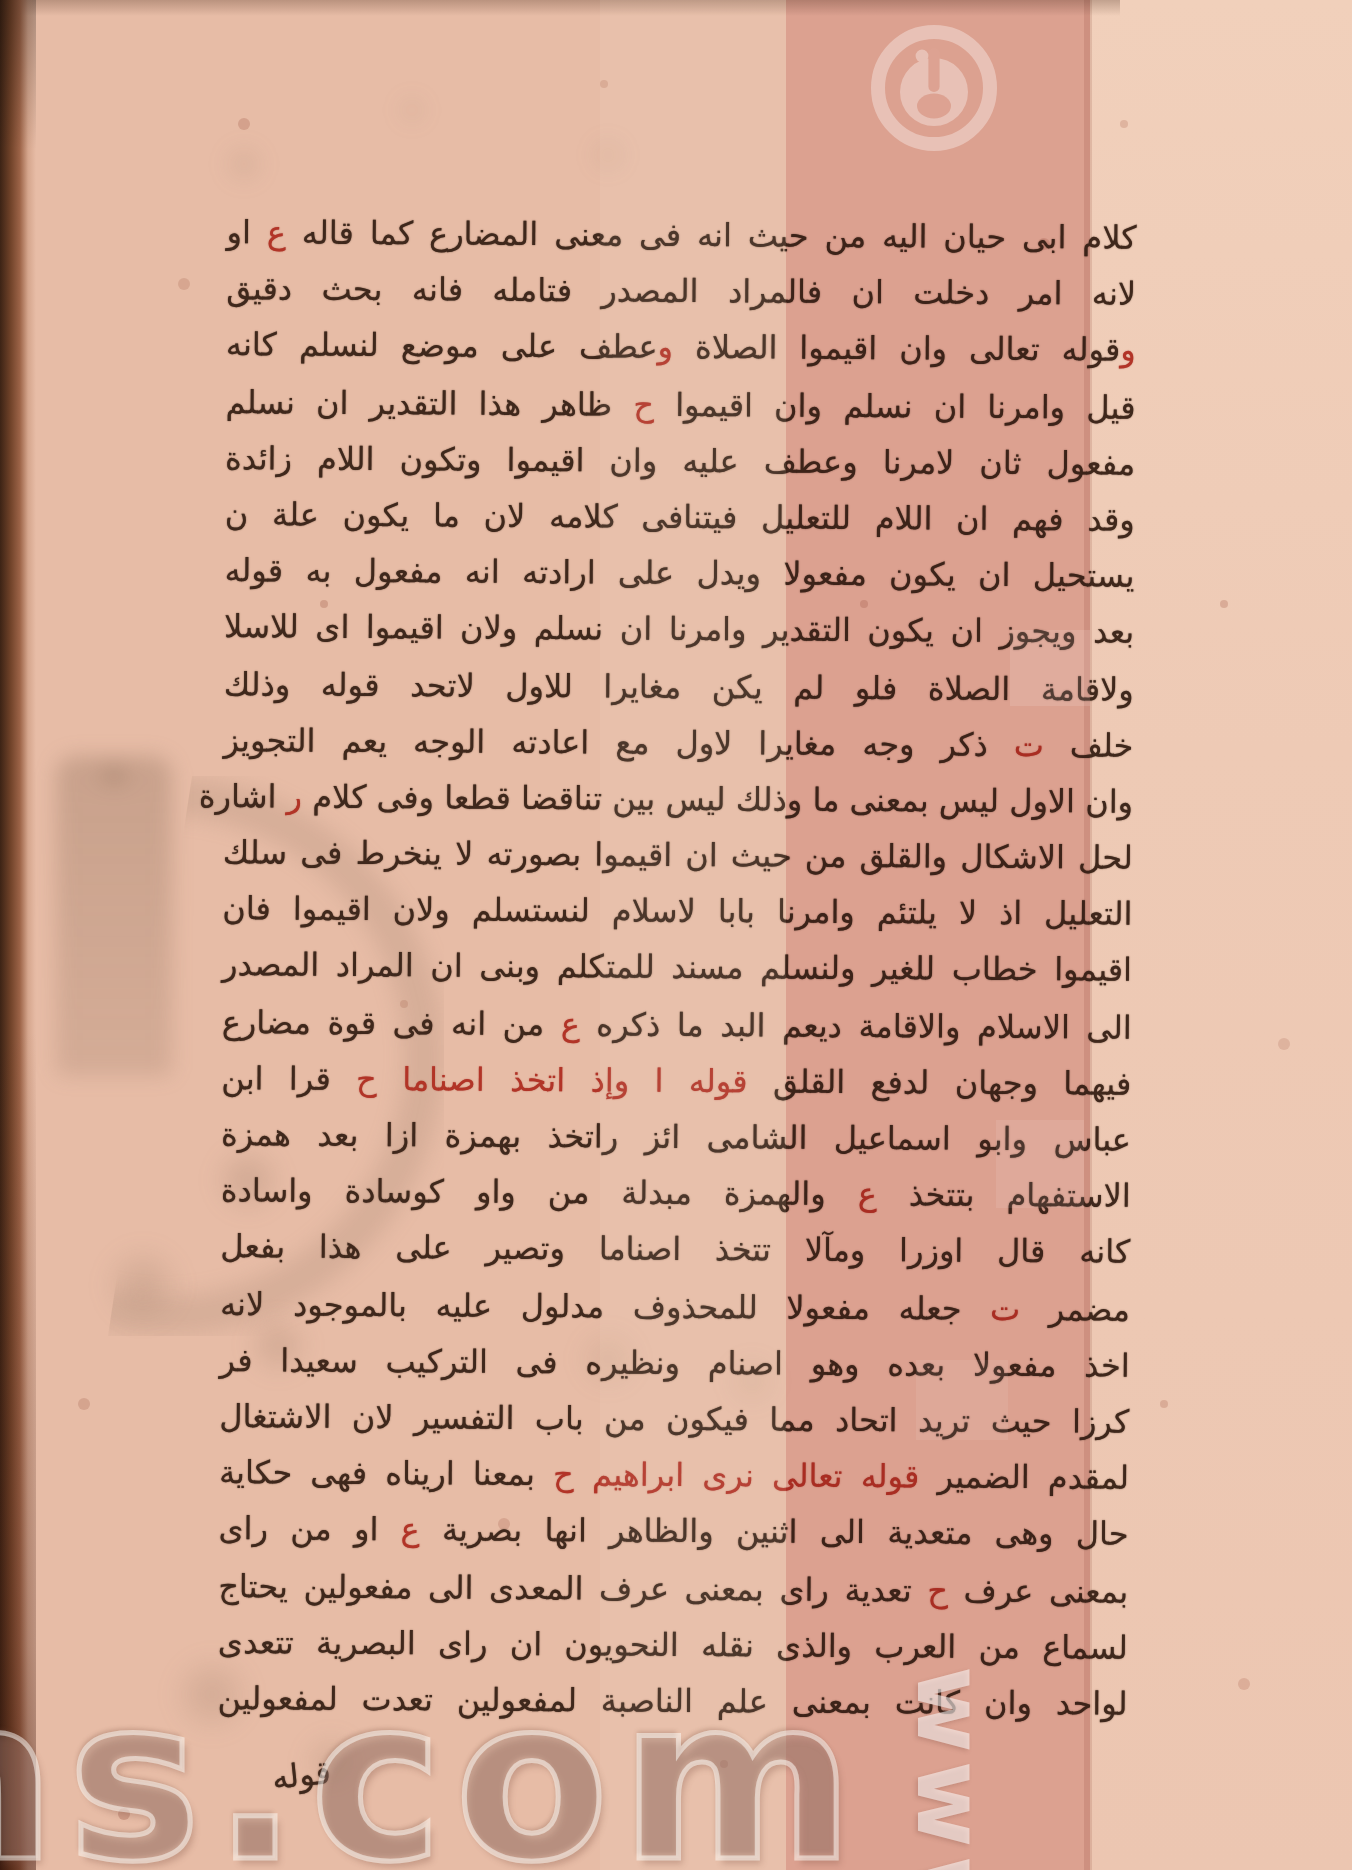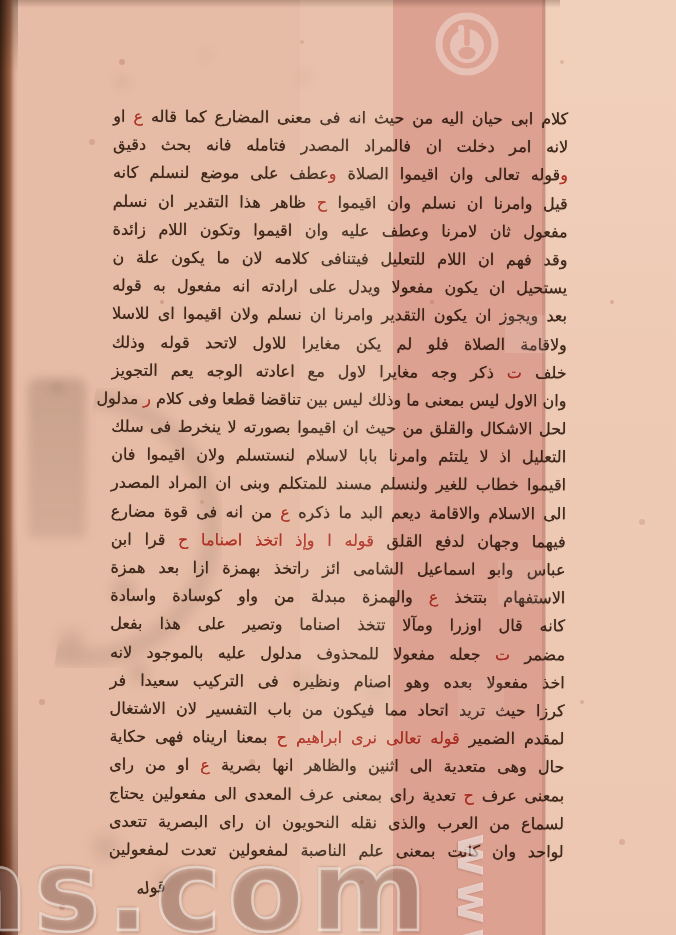--- a/index.html
+++ b/index.html
@@ -141,21 +141,21 @@
       <div class="line"><span>كلام ابى حيان اليه من حيث انه فى معنى المضارع كما قاله </span><span class="red">ع</span><span> او</span></div>
       <div class="line"><span>لانه امر دخلت ان فالمراد المصدر فتامله فانه بحث دقيق</span></div>
       <div class="line"><span class="red">و</span><span>قوله تعالى وان اقيموا الصلاة </span><span class="red">و</span><span>عطف على موضع لنسلم كانه</span></div>
       <div class="line"><span>قيل وامرنا ان نسلم وان اقيموا </span><span class="red">ح</span><span> ظاهر هذا التقدير ان نسلم</span></div>
       <div class="line"><span>مفعول ثان لامرنا وعطف عليه وان اقيموا وتكون اللام زائدة</span></div>
       <div class="line"><span>وقد فهم ان اللام للتعليل فيتنافى كلامه لان ما يكون علة ن</span></div>
       <div class="line"><span>يستحيل ان يكون مفعولا ويدل على ارادته انه مفعول به قوله</span></div>
       <div class="line"><span>بعد ويجوز ان يكون التقدير وامرنا ان نسلم ولان اقيموا اى للاسلا</span></div>
       <div class="line"><span>ولاقامة الصلاة فلو لم يكن مغايرا للاول لاتحد قوله وذلك</span></div>
       <div class="line"><span>خلف </span><span class="red">ت</span><span> ذكر وجه مغايرا لاول مع اعادته الوجه يعم التجويز</span></div>
-      <div class="line"><span>وان الاول ليس بمعنى ما وذلك ليس بين تناقضا قطعا وفى كلام </span><span class="red">ر</span><span> مدلول</span></div>
+      <div class="line"><span>وان الاول ليس بمعنى ما وذلك ليس بين تناقضا قطعا وفى كلام </span><span class="red">ر</span><span> اشارة</span></div>
       <div class="line"><span>لحل الاشكال والقلق من حيث ان اقيموا بصورته لا ينخرط فى سلك</span></div>
       <div class="line"><span>التعليل اذ لا يلتئم وامرنا بابا لاسلام لنستسلم ولان اقيموا فان</span></div>
       <div class="line"><span>اقيموا خطاب للغير ولنسلم مسند للمتكلم وبنى ان المراد المصدر</span></div>
       <div class="line"><span>الى الاسلام والاقامة ديعم البد ما ذكره </span><span class="red">ع</span><span> من انه فى قوة مضارع</span></div>
       <div class="line"><span>فيهما وجهان لدفع القلق </span><span class="red">قوله ا وإذ اتخذ اصناما ح</span><span> قرا ابن</span></div>
       <div class="line"><span>عباس وابو اسماعيل الشامى ائز راتخذ بهمزة ازا بعد همزة</span></div>
       <div class="line"><span>الاستفهام بتتخذ </span><span class="red">ع</span><span> والهمزة مبدلة من واو كوسادة واسادة</span></div>
       <div class="line"><span>كانه قال اوزرا ومآلا تتخذ اصناما وتصير على هذا بفعل</span></div>
       <div class="line"><span>مضمر </span><span class="red">ت</span><span> جعله مفعولا للمحذوف مدلول عليه بالموجود لانه</span></div>
       <div class="line"><span>اخذ مفعولا بعده وهو اصنام ونظيره فى التركيب سعيدا فر</span></div>

